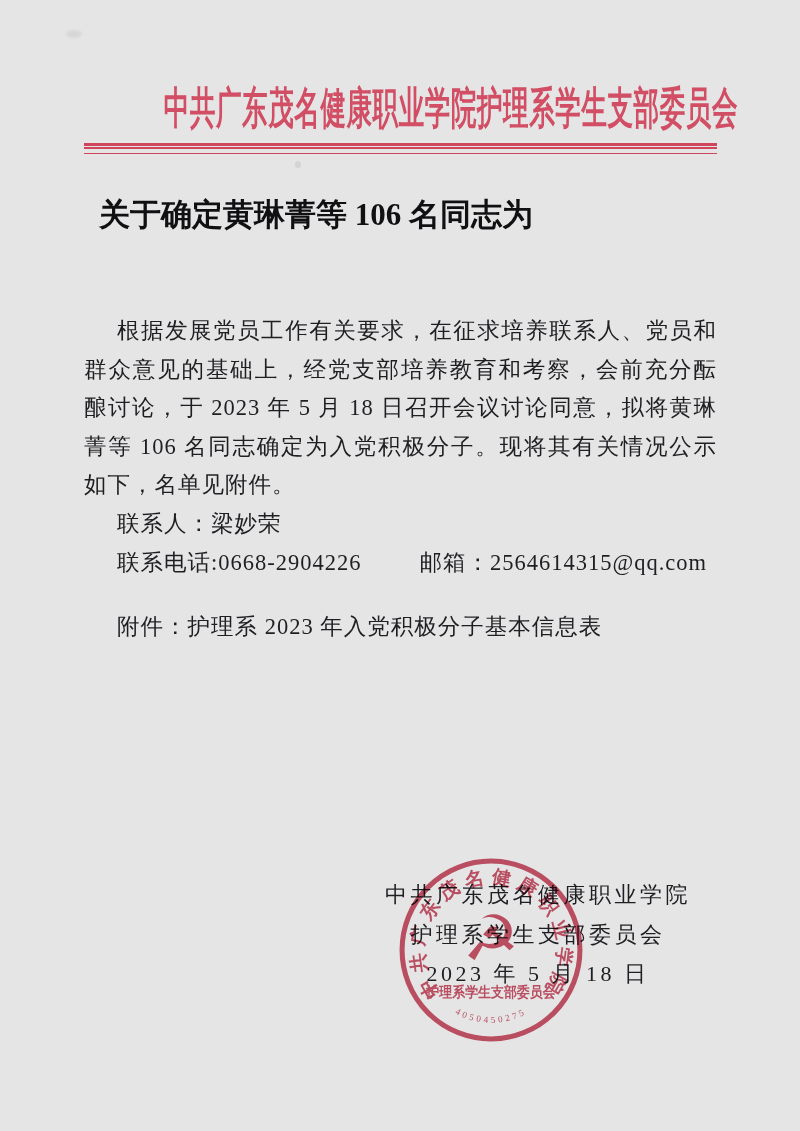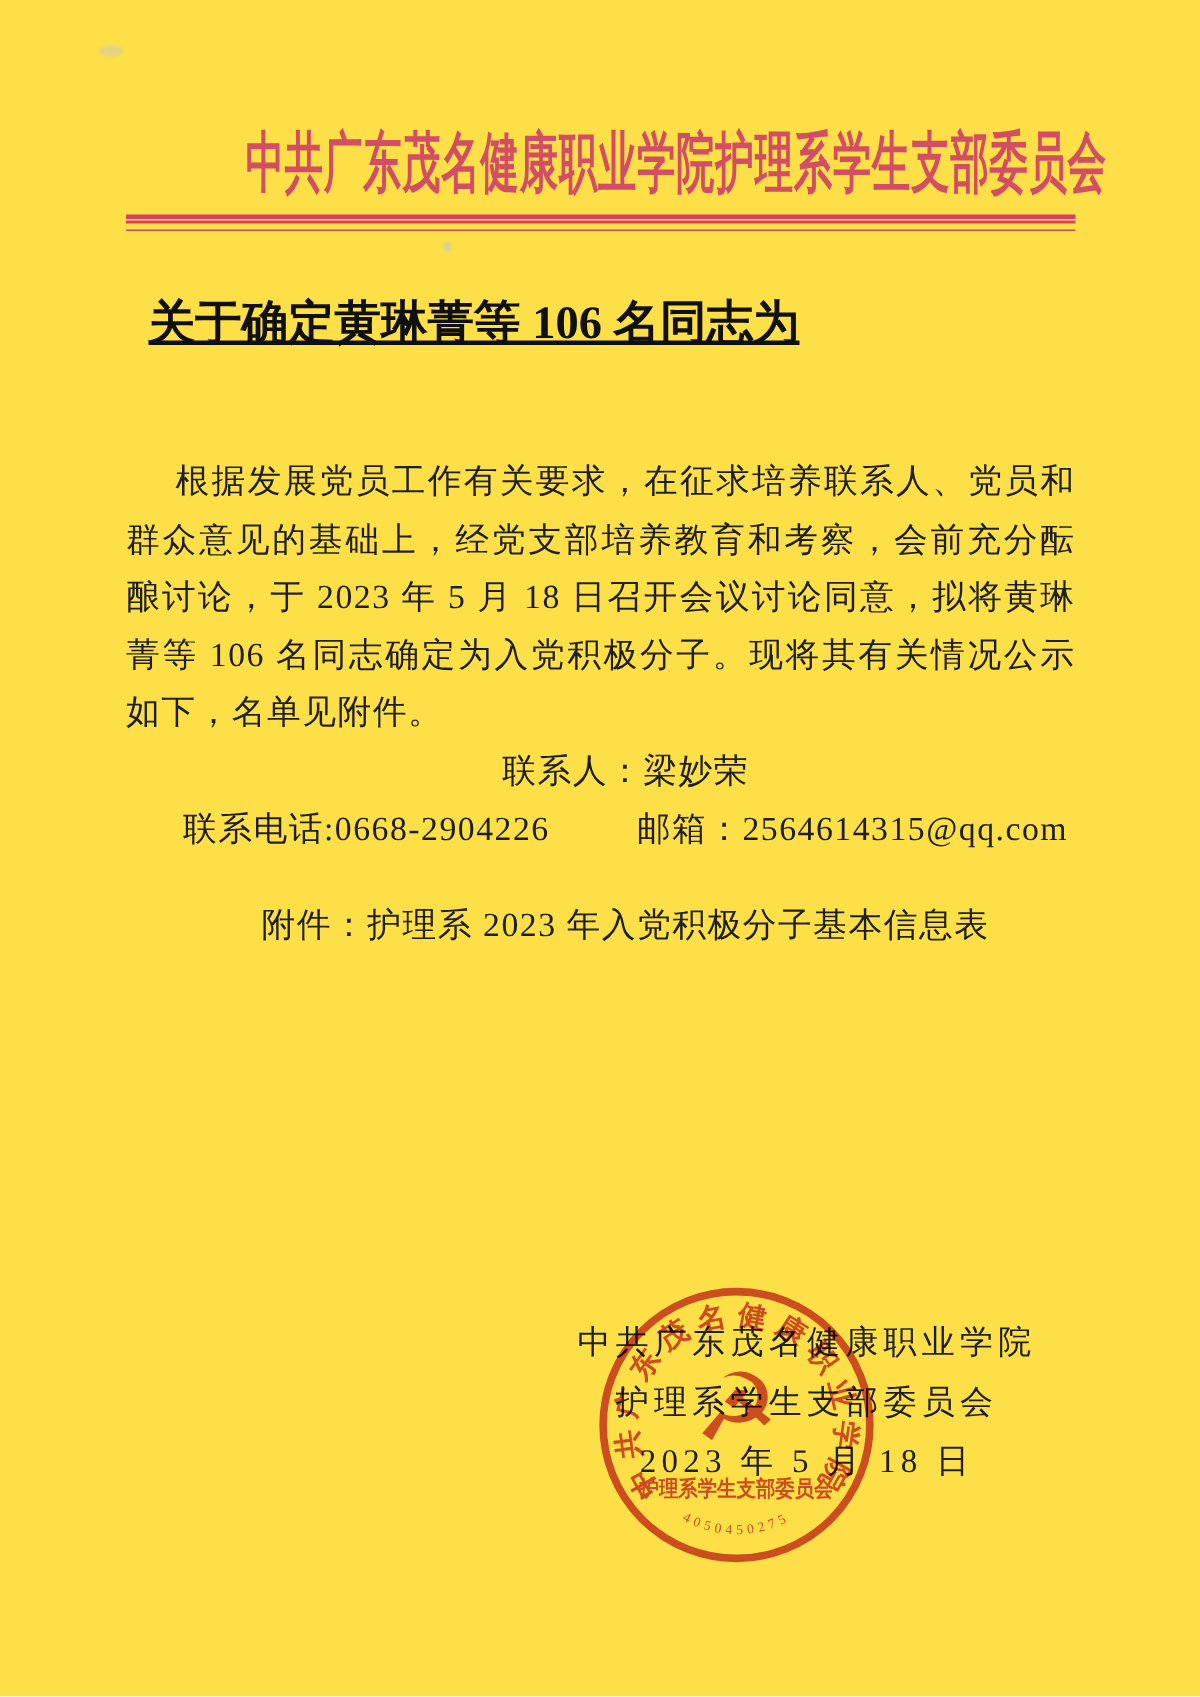--- a/index.html
+++ b/index.html
@@ -1,19 +1,19 @@
 <!DOCTYPE html>
 <html style="--header-red: #d14e64; --rule-red: #d0455c; --seal-red: #c73f58; --ink: #1f1f23;"><head>
 <meta charset="utf-8">
 <style>
   html,body{margin:0;padding:0;background:#ffffff;}
   .page{
     position:relative;
     width:800px;height:1131px;
-    background:#fde047;
+    background:#e5e5e5;
     overflow:hidden;
     font-family:"Liberation Serif","DejaVu Serif",serif;
     color:var(--ink,#1f1f23);
   }
   
   .noise{position:absolute;background:#c7c7c7;border-radius:50%;}
   .noise-1{left:66px;top:30px;width:16px;height:8px;opacity:.45;filter:blur(1.2px);}
   .noise-2{left:295px;top:161px;width:6px;height:7px;opacity:.55;filter:blur(.6px);}
 
   
@@ -26,33 +26,33 @@
     letter-spacing:1px;
   }
   .rule{position:absolute;left:84px;width:633px;background:var(--rule-red,#d0455c);}
   .rule-a{top:143px;height:2.5px;}
   .rule-b{top:147px;height:2px;}
   .rule-c{top:152.5px;height:1.5px;}
 
   
   .doc-title{
     position:absolute;left:0;width:632px;margin:0;
-    text-align:center;font-size:31px;line-height:36px;font-weight:bold;color:#101013;text-decoration:underline;
+    text-align:center;font-size:31px;line-height:36px;font-weight:bold;color:#101013;
   }
   .title-1{top:197px;}
   .title-2{top:248px;}
 
   
   .body-block{
-    position:absolute;top:302px;left:84px;width:633px;
+    position:absolute;top:312px;left:84px;width:633px;
     font-size:22.5px;line-height:38.6px;letter-spacing:1px;
     text-align:justify;text-justify:inter-character;
   }
   .body-block p{margin:0;text-indent:33px;}
-  .body-block p.plain{text-align:center;}
+  .body-block p.plain{text-align:left;}
   .attachment-line{margin-top:26px !important;text-align:left;}
   .email-span{margin-left:58px;}
 
   
   .signature{
     position:absolute;top:875px;left:338px;width:400px;
     text-align:center;font-size:22px;line-height:39.5px;letter-spacing:3.5px;
     color:#1f1f23;
   }
 

